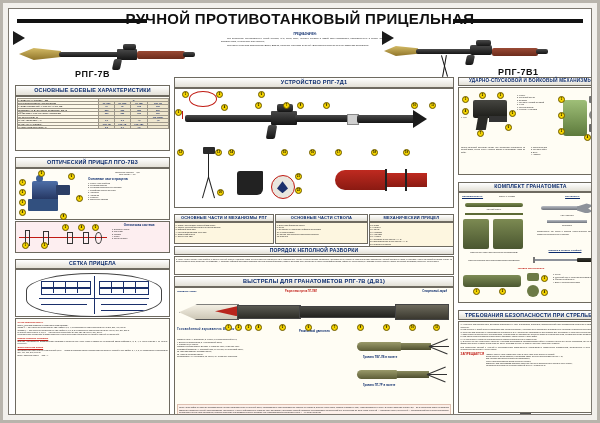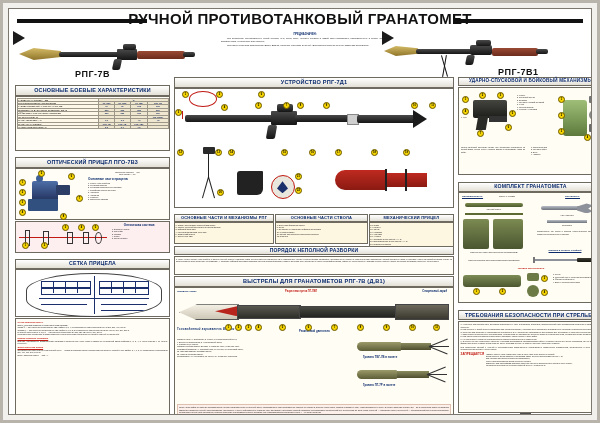--- a/index.html
+++ b/index.html
@@ -64,21 +64,21 @@
 </style>
 </head>
 <body>
 
 <div id="poster">
  <div id="inner">
 
   <div id="title-bar">
     <div class="bar" style="left:8px;width:130px;"></div>
     <div class="bar" style="right:8px;width:130px;"></div>
-    <div id="title-txt">РУЧНОЙ ПРОТИВОТАНКОВЫЙ ГРАНАТОМЕТ</div>
+    <div id="title-txt">РУЧНОЙ ПРОТИВОТАНКОВЫЙ ПРИЦЕЛЬНАЯ</div>
   </div>
 
   <div class="sect" style="left:4px;top:22px;width:205px;height:52px;">
     <div class="warhead" style="position:absolute;left:6px;top:16px;width:42px;height:14px;"></div>
     <div class="tube blk" style="left:46px;top:21px;width:60px;height:5px;"></div>
     <div class="tube blk" style="left:104px;top:18px;width:20px;height:11px;border-radius:1px;"></div>
     <div class="tube blk" style="left:110px;top:13px;width:13px;height:6px;"></div>
     <div class="tube blk" style="left:100px;top:28px;width:8px;height:11px;transform:skewX(-12deg);"></div>
     <div class="tube wood" style="left:124px;top:20px;width:48px;height:8px;"></div>
     <div class="tube blk" style="left:170px;top:21px;width:12px;height:5px;"></div>

